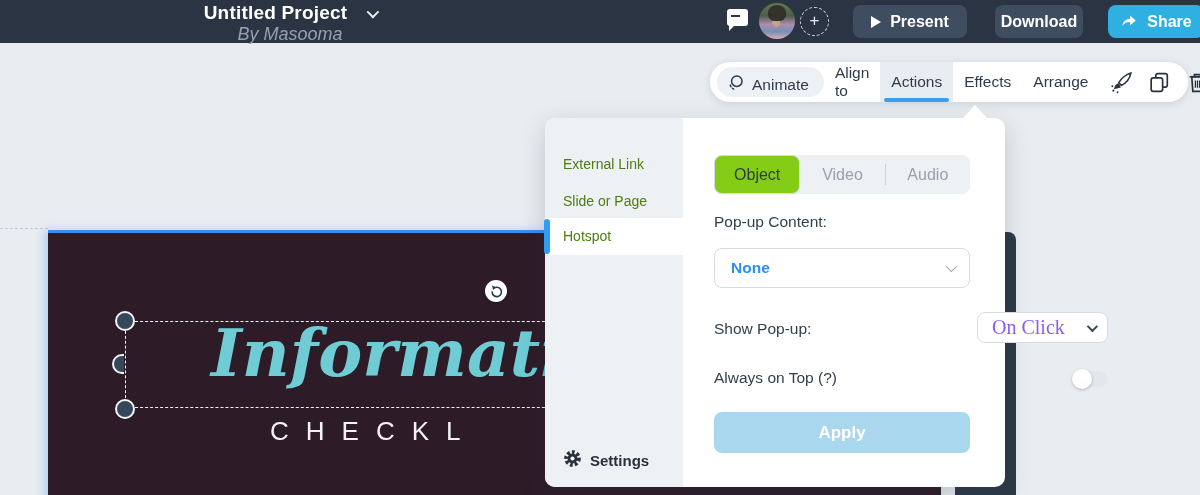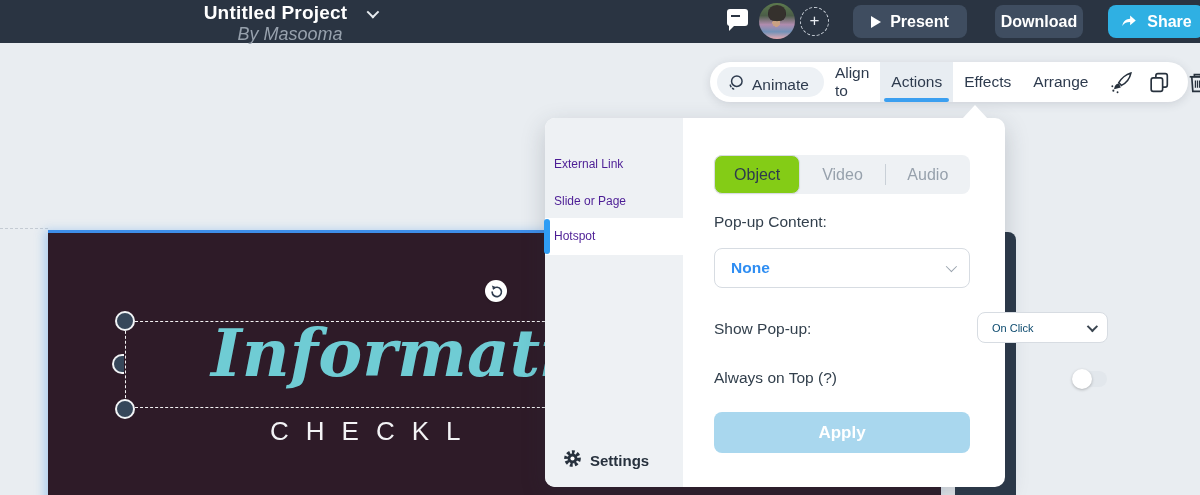--- a/index.html
+++ b/index.html
@@ -57,40 +57,40 @@
   .tb-item { font-size:15.5px; padding:0 11px; height:40px; display:flex; align-items:center; cursor:pointer; position:relative; }
   .tb-item.active { background:#e8edf2; }
   .tb-item.active:after { content:""; position:absolute; left:4px; right:4px; bottom:0; height:4px; background:#3b9ff0; border-radius:2px; }
   .tb-icons { display:flex; align-items:center; gap:13px; margin-left:10px; }
   .tb-icons .ico { width:25px; height:25px; cursor:pointer; }
   
   .caret { position:absolute; left:962px; top:105px; width:0; height:0; border:13px solid transparent; border-bottom:14px solid #fff; border-top:none; z-index:20; }
   .popup { position:absolute; left:545px; top:118px; width:460px; height:369px; background:#fff; border-radius:10px;
     box-shadow:0 8px 24px rgba(45,55,70,.22); z-index:19; }
   .popup-nav { position:absolute; left:0; top:0; width:138px; height:100%; background:#eef1f4; border-radius:10px 0 0 10px; }
-  .nav-item { position:absolute; left:0; width:100%; height:37px; line-height:37px; padding-left:9px;
-    font-size:12px; color:#4c1d95; cursor:pointer; white-space:nowrap; }
+  .nav-item { position:absolute; left:0; width:100%; height:37px; line-height:37px; padding-left:18px;
+    font-size:14px; color:#4d7c0f; cursor:pointer; white-space:nowrap; }
   .nav-ext { top:28px; } .nav-sop { top:65px; }
   .nav-hot { top:100px; background:#fff; font-weight:400; }
   .nav-hot:before { content:""; position:absolute; left:-1px; top:1px; bottom:1px; width:6px; background:#2f9df4; border-radius:3px; }
   .nav-settings { position:absolute; left:18px; bottom:16px; display:flex; align-items:center; gap:8px; font-size:15px; font-weight:600; color:#27313d; cursor:pointer; }
   .popup-content { position:absolute; left:138px; top:0; right:0; bottom:0; }
   .tabs { position:absolute; left:31px; top:37px; width:256px; height:39px; background:#eef1f4; border-radius:8px; display:flex; align-items:stretch; }
   .tab { flex:1; display:flex; align-items:center; justify-content:center; font-size:16px; color:#97a1ac; cursor:pointer; position:relative; }
   .tab.active { background:#84cc16; border:1px solid #d7dce2; border-radius:8px; color:#2e3b4e; font-weight:400; box-shadow:0 1px 2px rgba(0,0,0,.04); }
   .tab-divider { width:1px; background:#c9d0d7; margin:9px 0; }
   .field-label { position:absolute; left:31px; font-size:15.5px; color:#33404d; }
   .lbl-popup-content { top:95px; }
   .select { position:absolute; border:1px solid #d7dce2; border-radius:8px; background:#fff; cursor:pointer; display:flex; align-items:center; }
   .sel-none { left:31px; top:130px; width:256px; height:40px; padding:8px 16px; }
   .sel-none .val { color:#2e8df2; font-weight:700; font-size:15.5px; }
   .sel-chev { position:absolute; right:15px; width:8px; height:8px; border-right:1.6px solid #9aa4ae; border-bottom:1.6px solid #9aa4ae; transform:rotate(45deg) translateY(-2px); }
   .lbl-show-popup { top:202px; }
   .sel-onclick { left:294px; top:194px; width:131px; height:31px; padding:0 14px; }
-  .sel-onclick .val { color:#0c4a6e; font-size:11px; }
+  .sel-onclick .val { color:#8b5cf6; font-size:20px;font-family:Liberation Serif, serif; }
   .sel-onclick .sel-chev { border-color:#3a4550; border-width:2.4px; right:12px; }
   .lbl-always { top:251px; }
   .toggle { position:absolute; left:390px; top:253px; width:34px; height:16px; background:#e2e7ec; border-radius:9px; cursor:pointer; }
   .toggle .knob { position:absolute; left:-1px; top:-2px; width:20px; height:20px; border-radius:50%; background:#fff; box-shadow:0 1px 3px rgba(0,0,0,.25); }
   .apply-btn { position:absolute; left:31px; top:294px; width:256px; height:41px; background:#a9d7ee; border:none; border-radius:8px;
     color:#fff; font-size:17px; font-weight:600; font-family:inherit; cursor:pointer; }
 </style>
 </head>
 <body>
 

